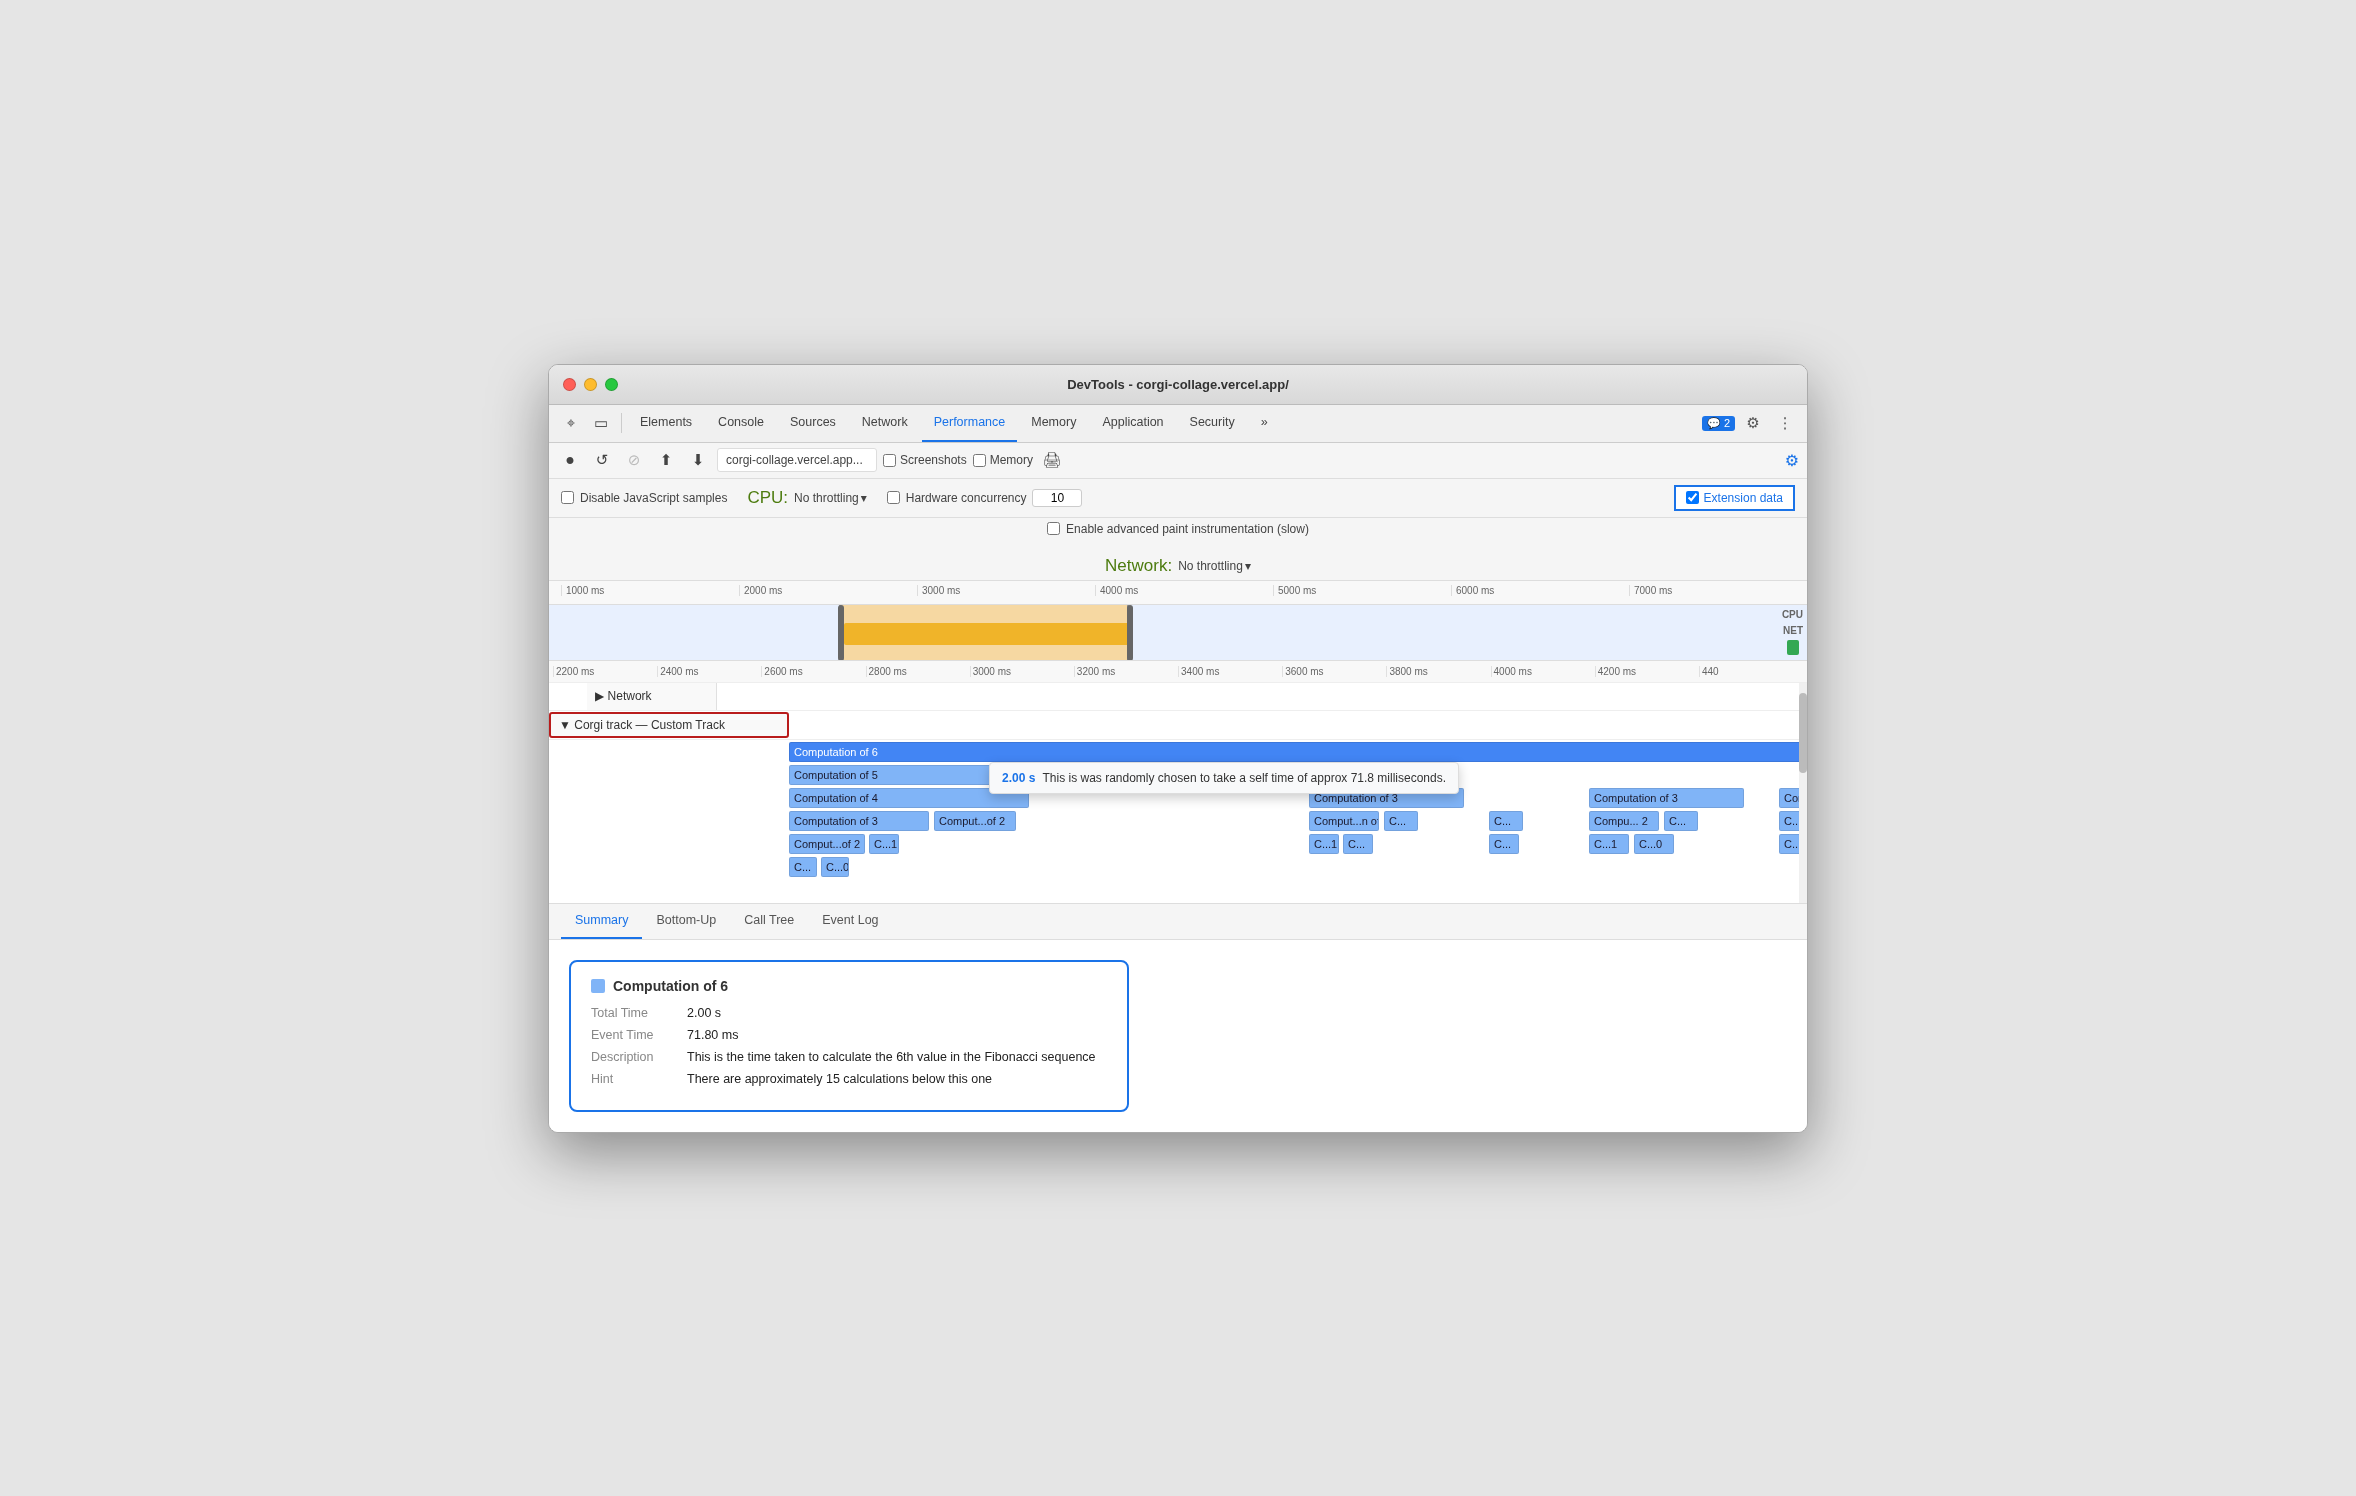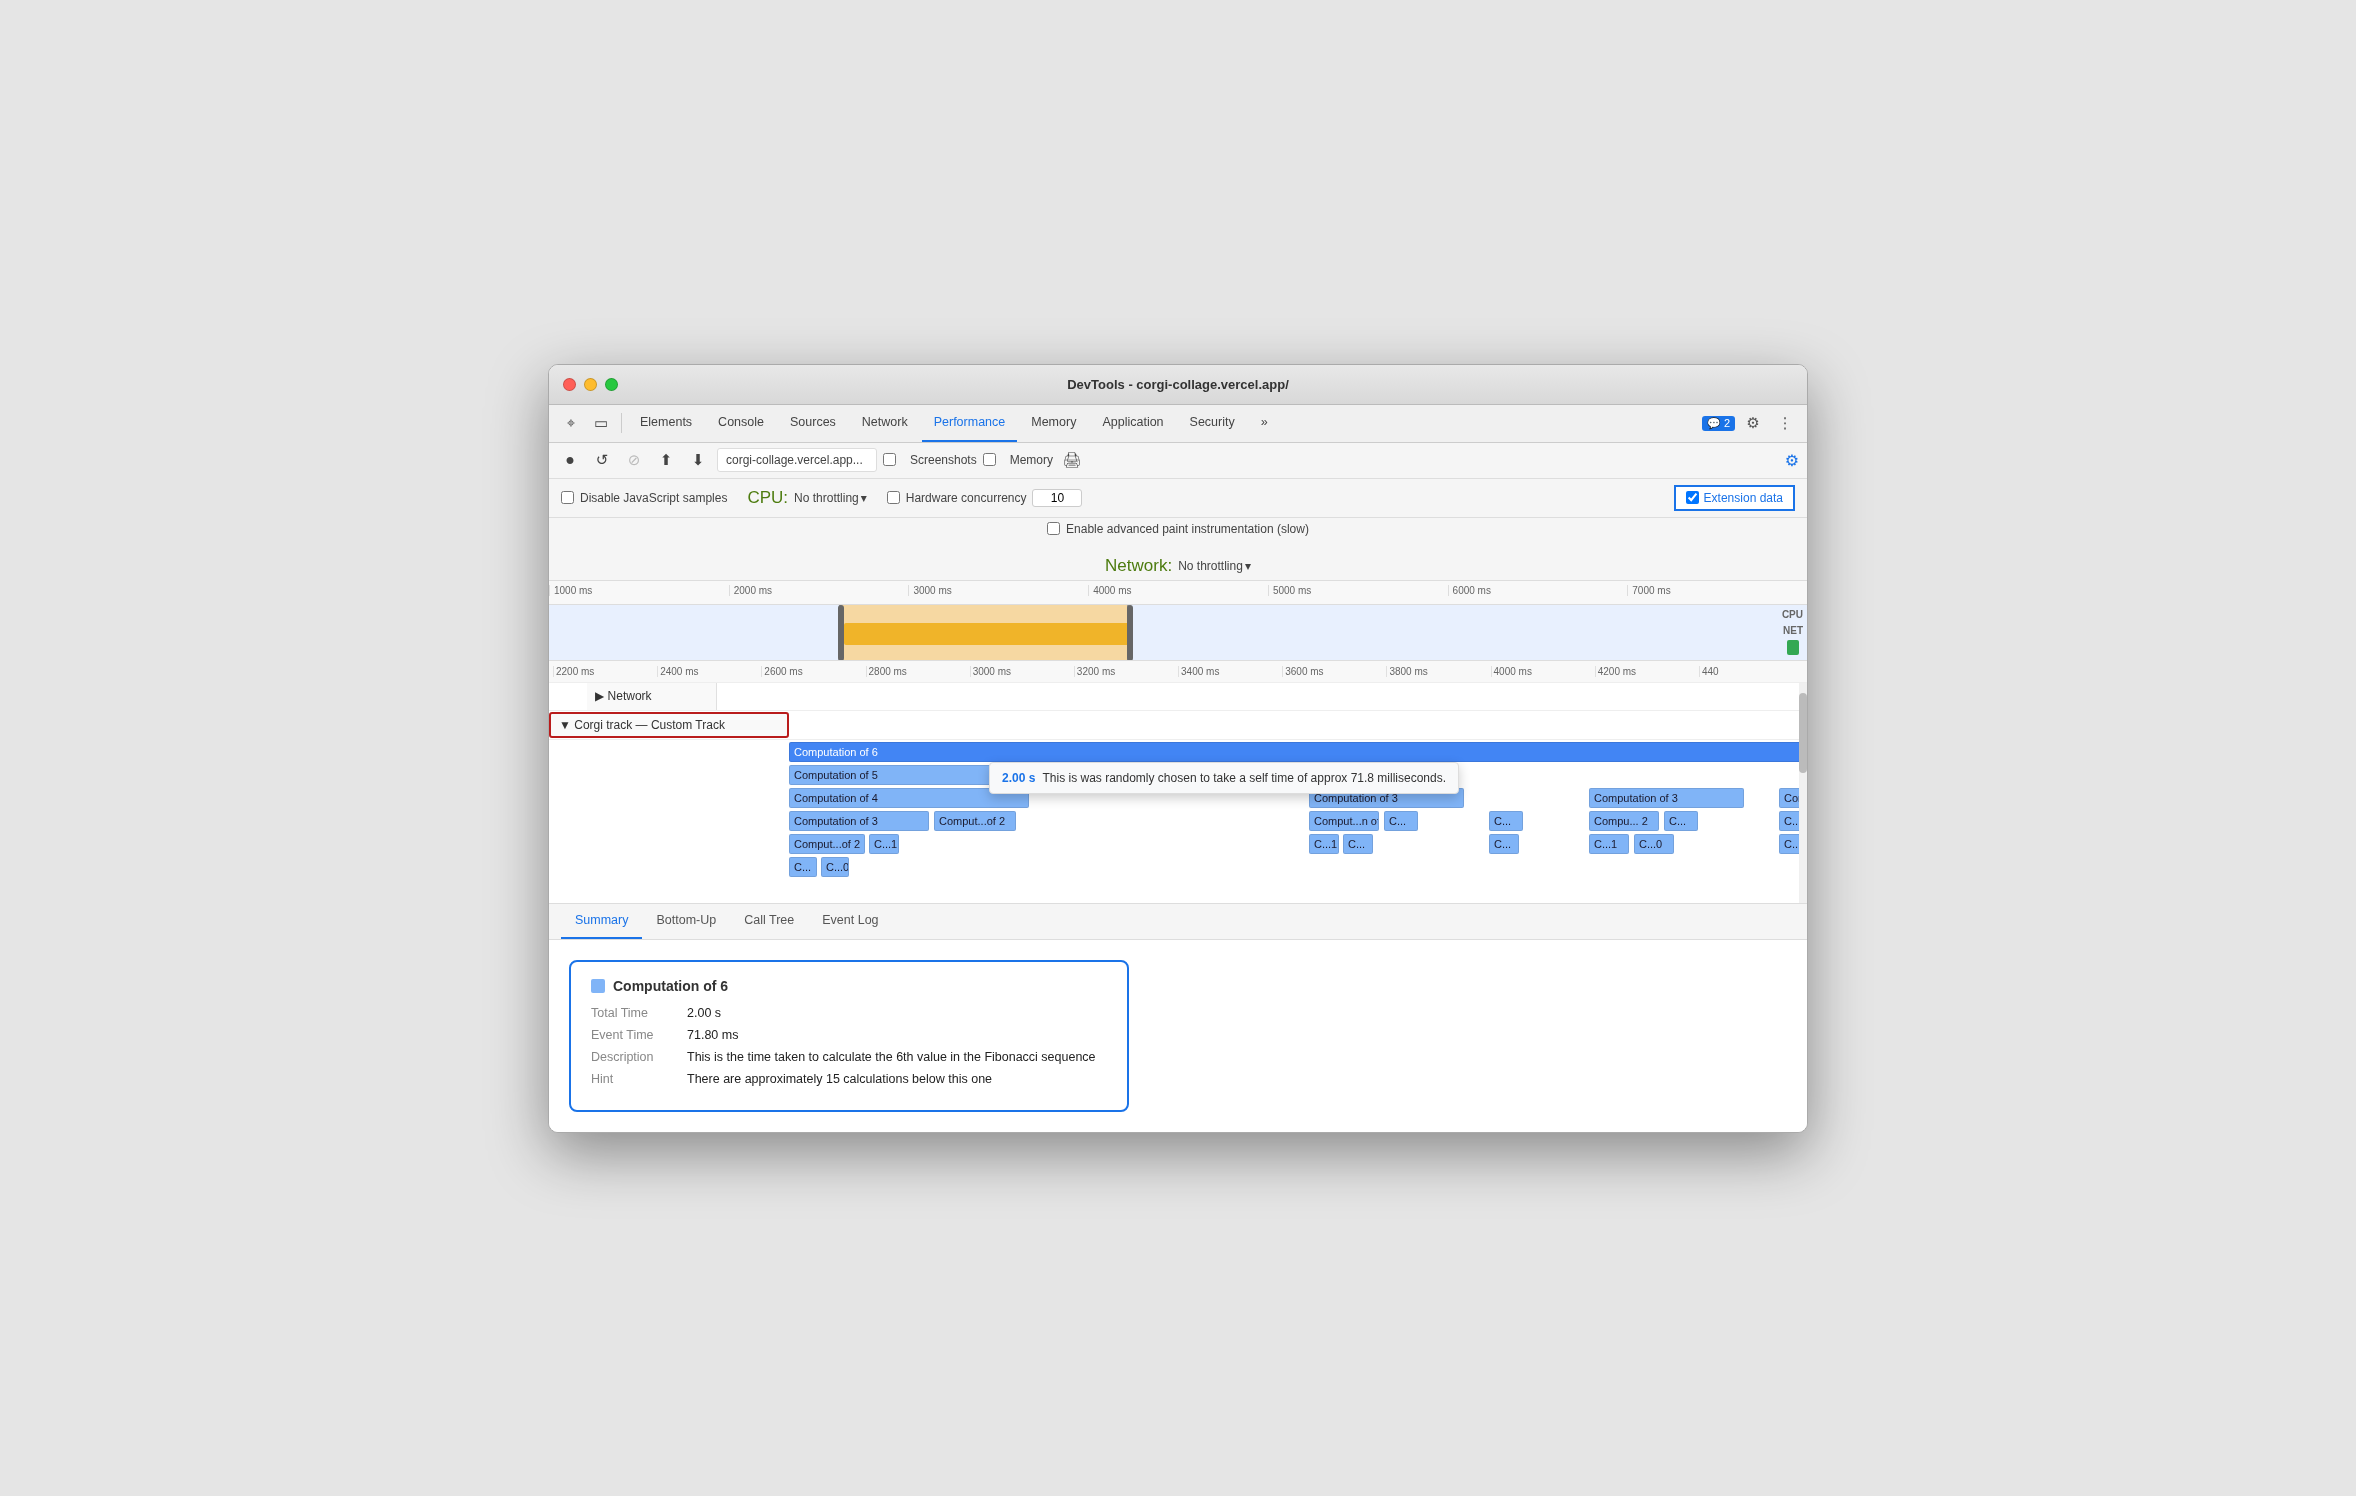--- a/index.html
+++ b/index.html
@@ -134,22 +134,22 @@
       padding: 2px 8px;
       font-size: 12px;
       color: #444;
       min-width: 160px;
       height: 24px;
       display: flex;
       align-items: center;
     }
     .toolbar-checkbox-label {
       display: flex;
-      align-items: flex-start;
-      gap: 14px;
+      align-items: flex-end;
+      gap: 4px;
       font-size: 12px;
       color: #444;
       cursor: pointer;
     }
     .toolbar-gear {
       margin-left: auto;
       color: #1a73e8;
       font-size: 16px;
       cursor: pointer;
     }
@@ -214,21 +214,21 @@
     .timeline-overview {
       background: #fff;
       border-bottom: 1px solid #ddd;
       height: 80px;
       position: relative;
       overflow: hidden;
     }
     .timeline-overview-ruler {
       display: flex;
       align-items: flex-start;
-      padding: 4px 0 0 0;
+      padding: 4px 0 0 12px;
       border-bottom: 1px solid #ddd;
       height: 24px;
       background: #f8f8f8;
     }
     .ruler-tick {
       font-size: 10px;
       color: #666;
       flex: 1;
       padding-left: 4px;
       border-left: 1px solid #ddd;

